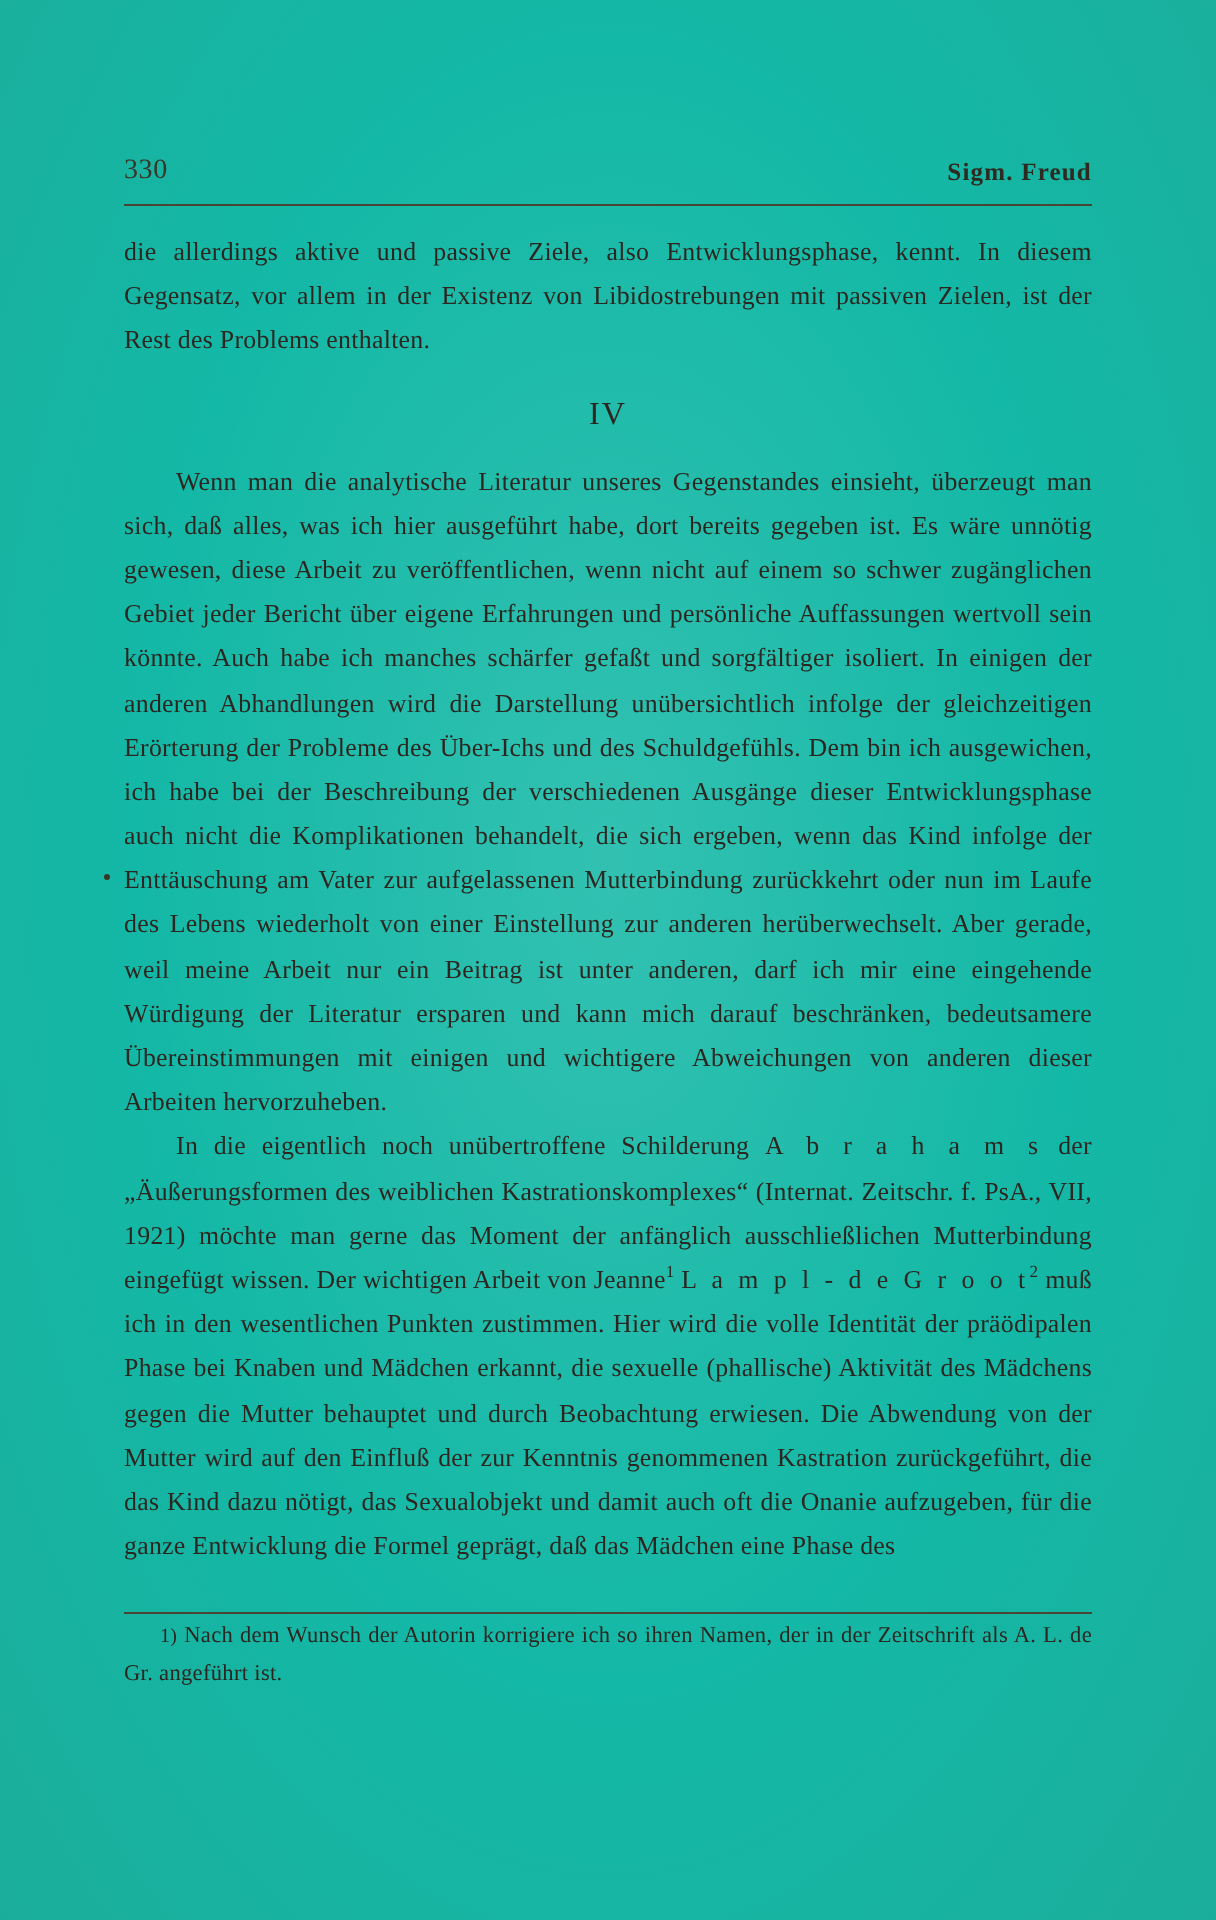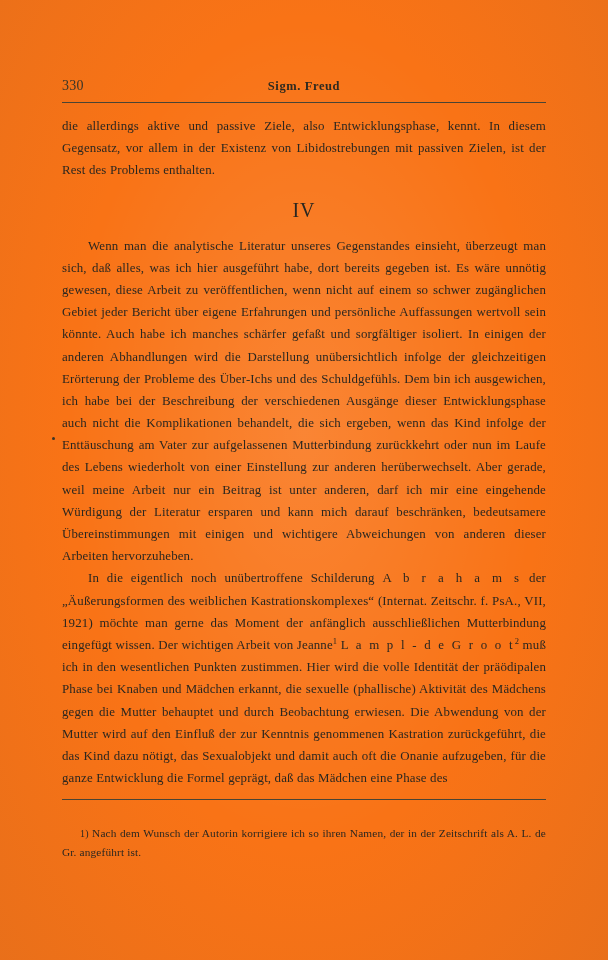--- a/index.html
+++ b/index.html
@@ -10,21 +10,21 @@
     width: 608px;
     height: 960px;
     background: #cfcabb;
     font-family: "Liberation Serif", serif;
     overflow: hidden;
   }
   .page {
     position: relative;
     width: 608px;
     height: 960px;
-    background: #f97316;
+    background: #14b8a6;
     box-sizing: border-box;
   }
   
   .page::before {
     content: "";
     position: absolute;
     inset: 0;
     background:
       radial-gradient(ellipse at 50% 45%, rgba(255,255,255,0.13) 0%, rgba(255,255,255,0.0) 55%, rgba(90,80,60,0.10) 100%);
     pointer-events: none;
@@ -46,21 +46,21 @@
     top: 0;
     font-size: 14px;
     color: #3a3528;
     letter-spacing: 0.3px;
   }
   .running-head {
     position: absolute;
     left: 0;
     right: 0;
     top: 1px;
-    text-align: center;
+    text-align: right;
     font-size: 12.5px;
     font-weight: bold;
     color: #2e2a20;
     letter-spacing: 0.6px;
   }
   .rule {
     border: 0;
     border-top: 1.6px solid #4a4434;
     margin: 4px 0 12px 0;
     width: 100%;
@@ -73,40 +73,40 @@
     color: #2b2720;
     letter-spacing: 0.15px;
     -webkit-hyphens: none;
     hyphens: none;
   }
   p.indent {
     text-indent: 26px;
   }
   .section-number {
     text-align: center;
-    font-size: 20px;
+    font-size: 16px;
     color: #2b2720;
     margin: 17px 0 13px 0;
     letter-spacing: 1px;
   }
   .spaced {
     letter-spacing: 2.2px;
   }
   .marginal-dot {
     position: absolute;
     left: 52px;
     top: 437px;
     width: 3px;
     height: 3px;
     border-radius: 50%;
     background: #3b3527;
   }
   .footnotes {
-    margin-top: 10px;
-    padding-top: 24px;
+    margin-top: 22px;
+    padding-top: 2px;
     border-top: 1.1px solid #4a4434;
     width: 100%;
   }
   .footnotes p {
     font-size: 11.3px;
     line-height: 1.62;
     text-align: justify;
     text-indent: 18px;
   }
   sup {

